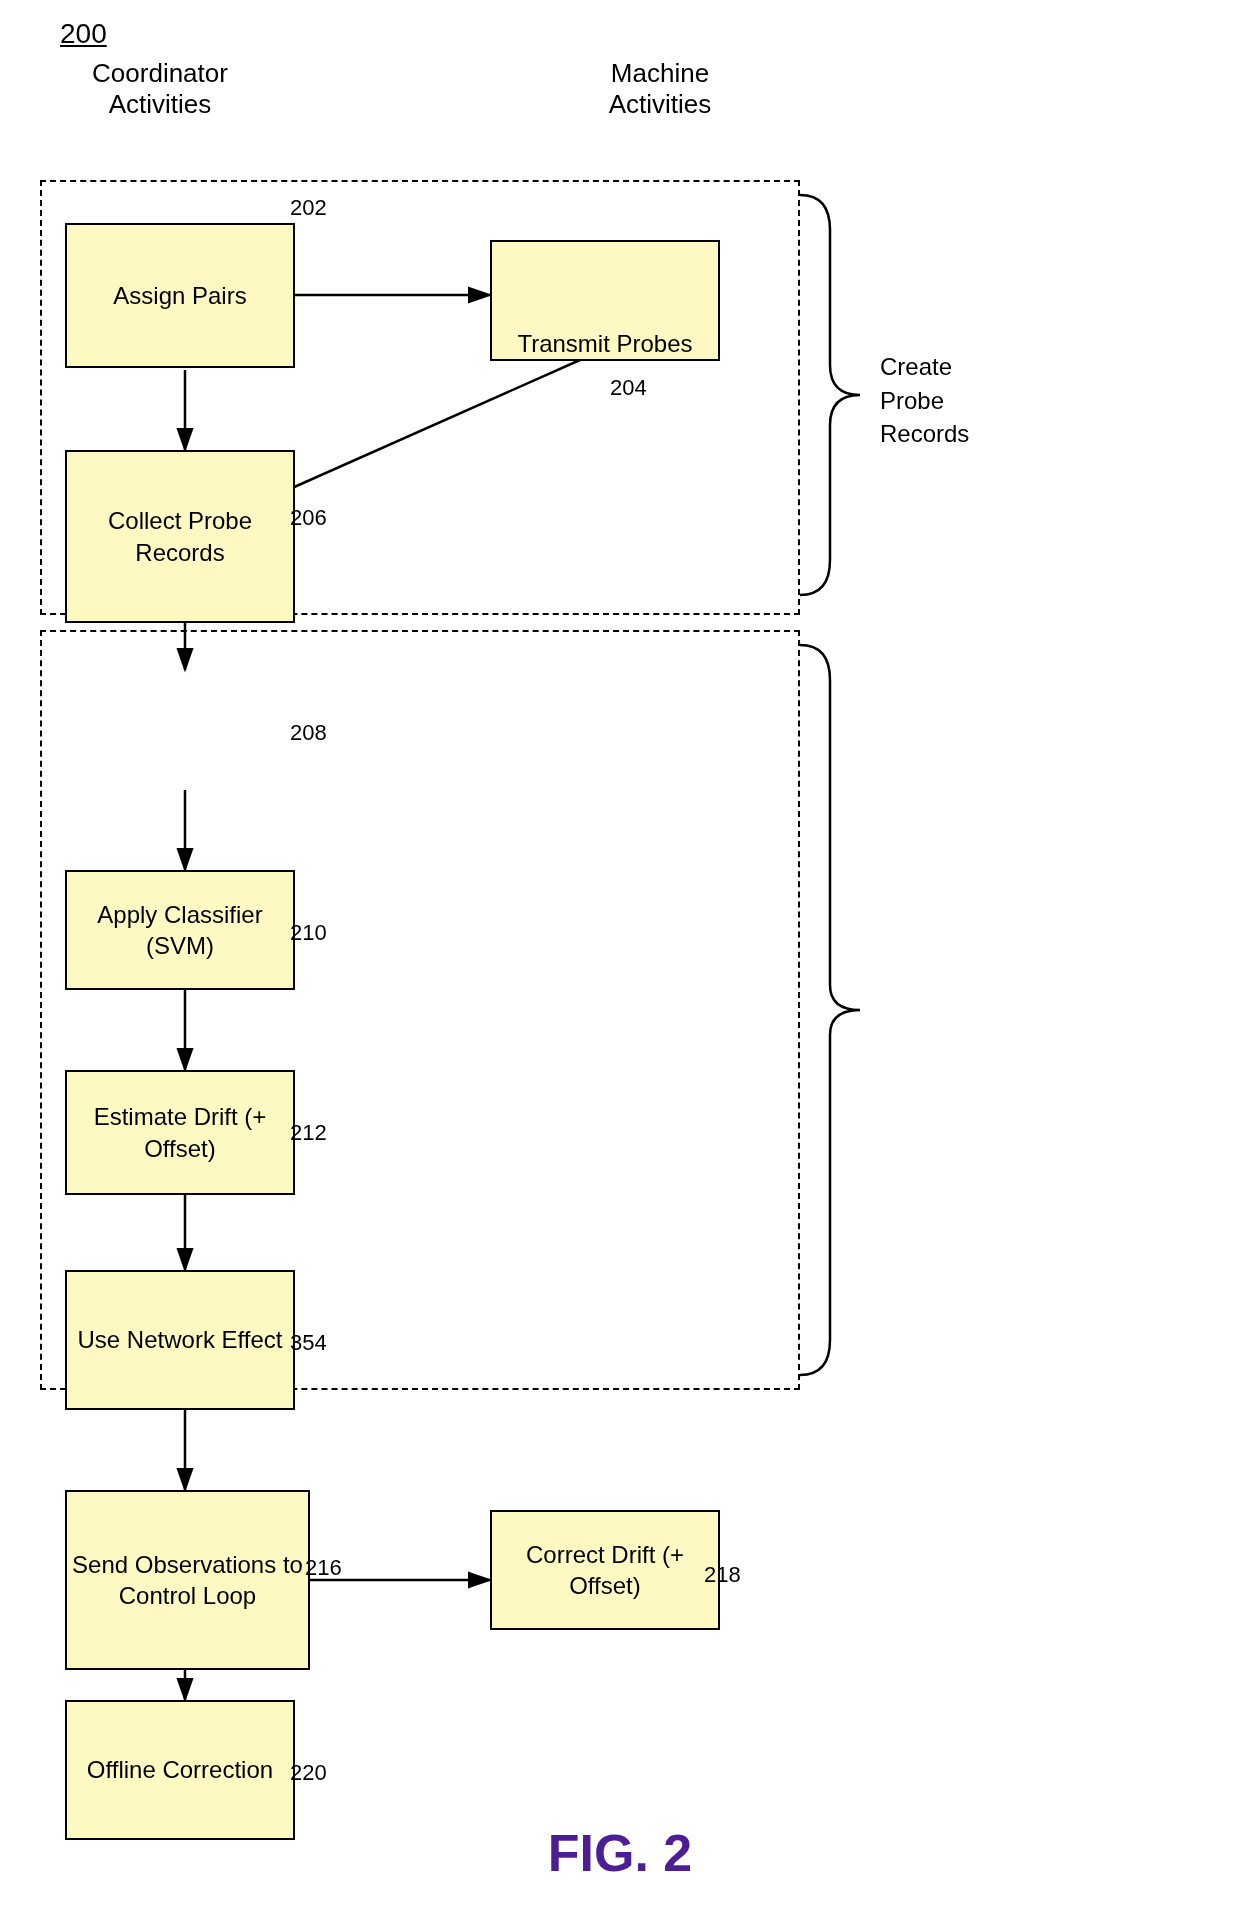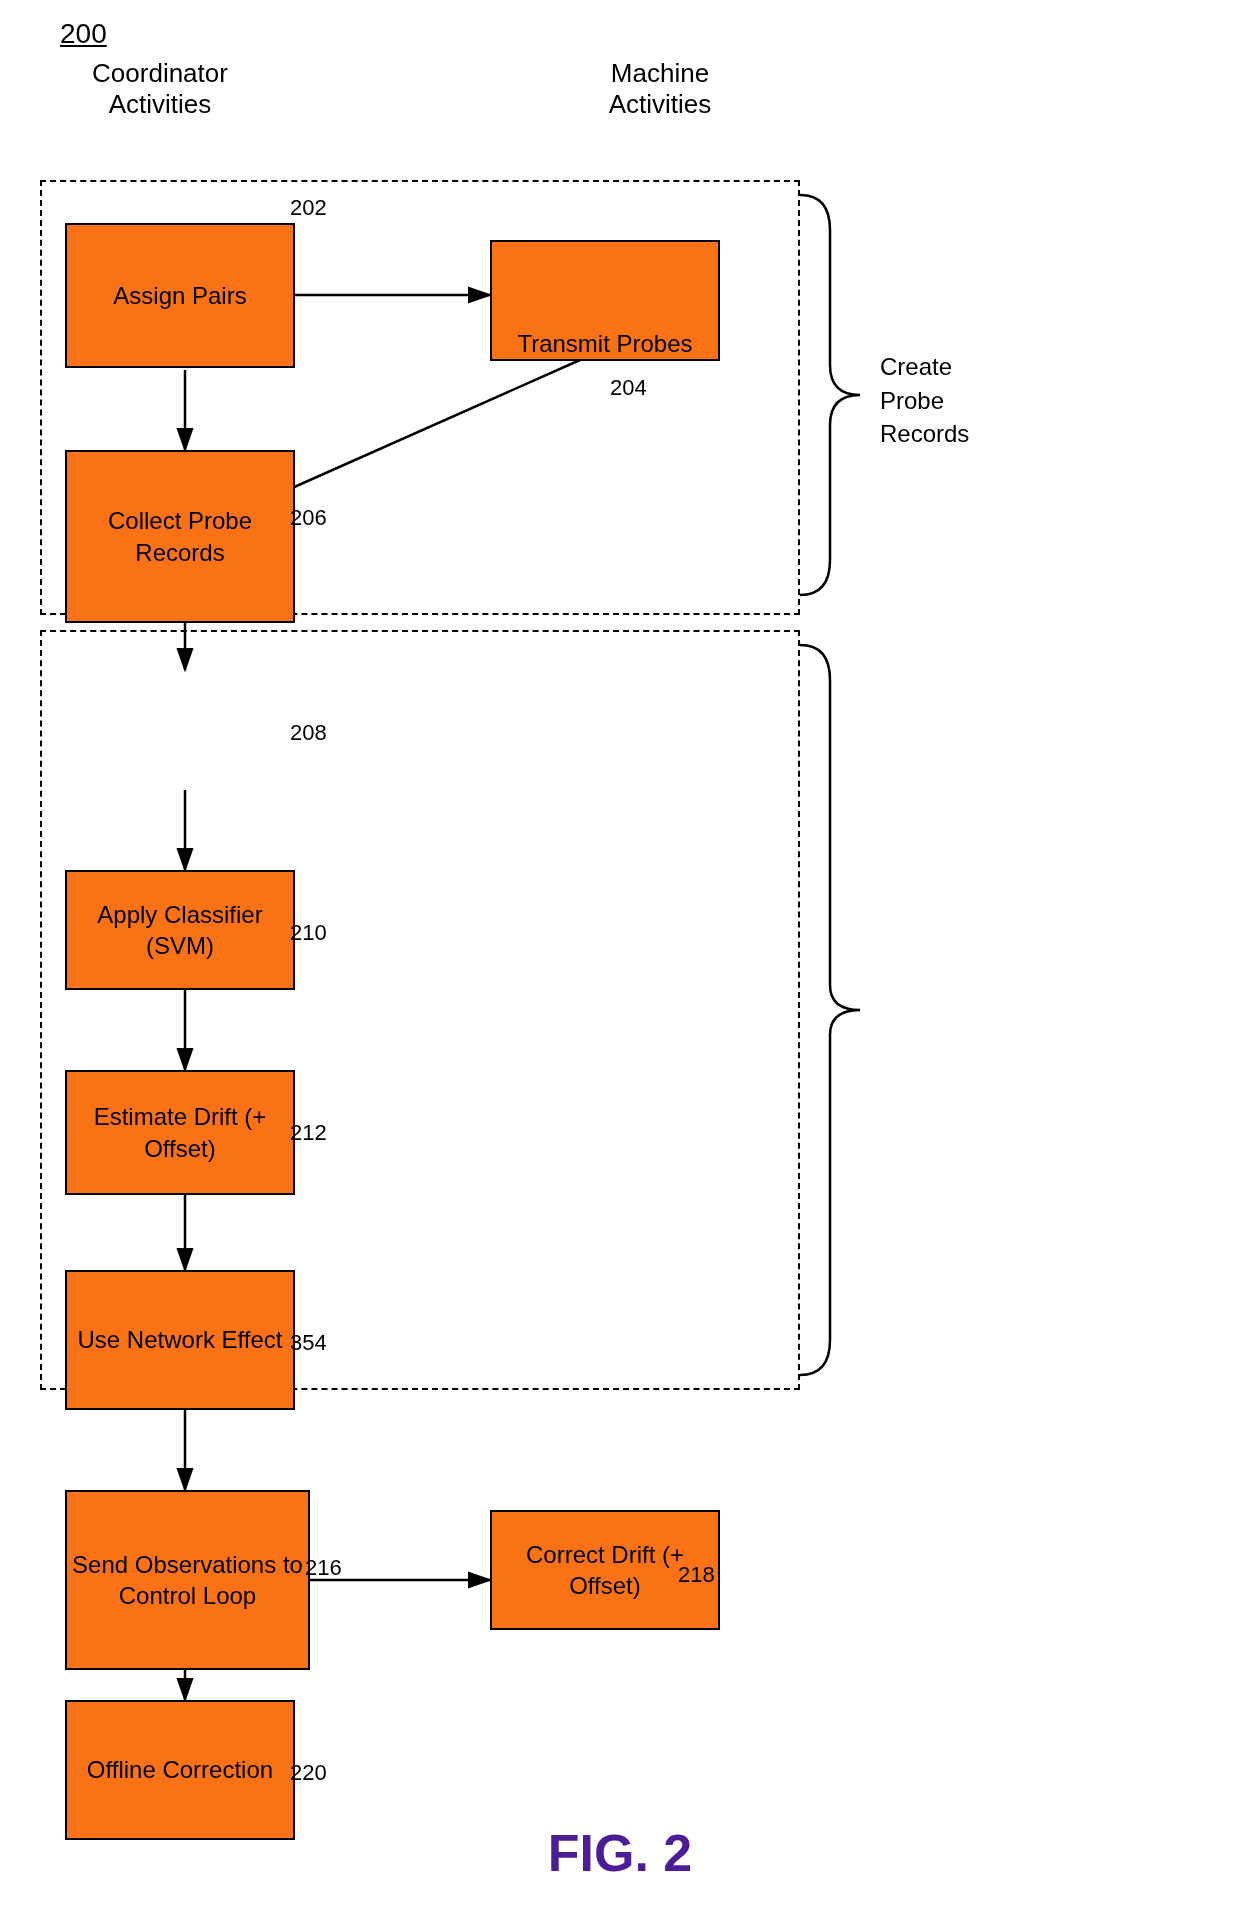--- a/index.html
+++ b/index.html
@@ -46,21 +46,21 @@
       color: #000;
     }
 
     .col-header .underline {
     }
 
     
     .flow-box {
       position: absolute;
       border: 2.5px solid #000;
-      background: #f97316;
+      background: #fef9c3;
       display: flex;
       align-items: center;
       justify-content: center;
       text-align: center;
       font-size: 24px;
       line-height: 1.3;
       color: #000;
     }
 
     
@@ -195,21 +195,21 @@
   <div class="flow-box" style="left: 65px; top: 1490px; width: 245px; height: 180px;">
     <span>Send Observations to Control Loop</span>
   </div>
 
   <div class="ref-num" style="left: 305px; top: 1555px;">216</div>
 
   <div class="flow-box" style="left: 490px; top: 1510px; width: 230px; height: 120px;">
     <span>Correct Drift (+ Offset)</span>
   </div>
 
-  <div class="ref-num" style="left: 678px; top: 1562px;">218</div>
+  <div class="ref-num" style="left: 704px; top: 1562px;">218</div>
 
   <div class="flow-box" style="left: 65px; top: 1700px; width: 230px; height: 140px;">
     <span>Offline Correction</span>
   </div>
 
   <div class="ref-num" style="left: 290px; top: 1760px;">220</div>
 
   <div class="fig-number">FIG. 2</div>
 
 </div>

